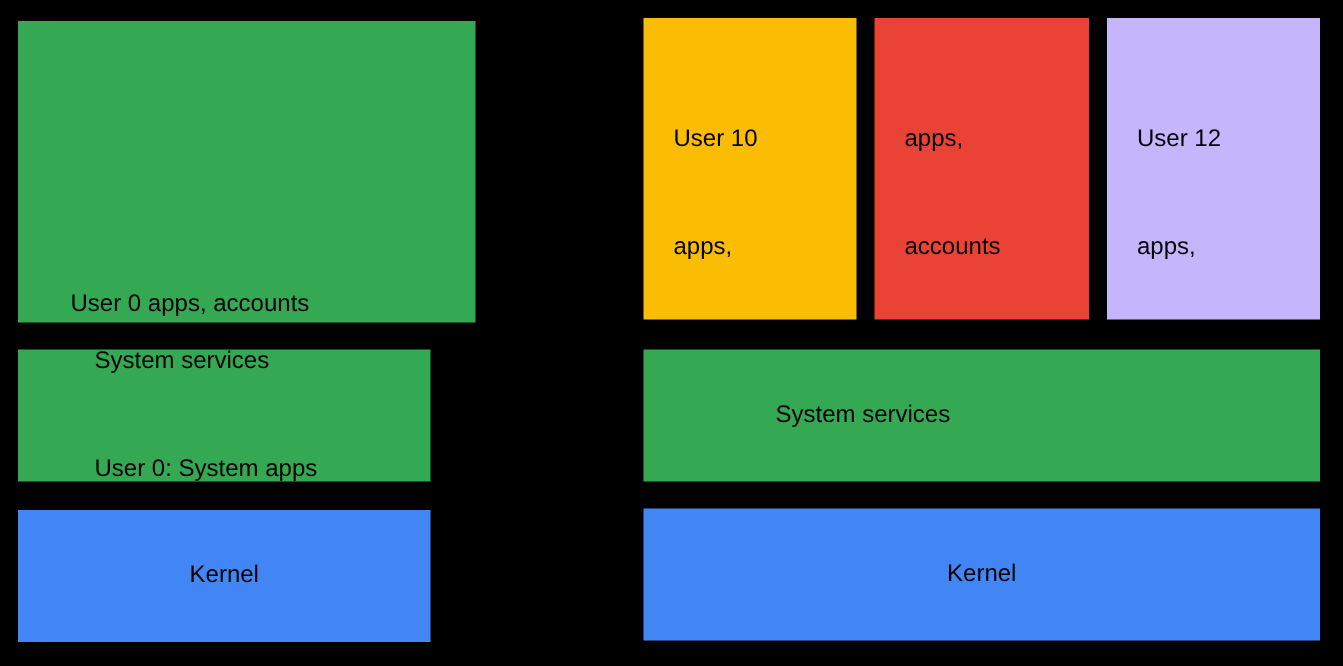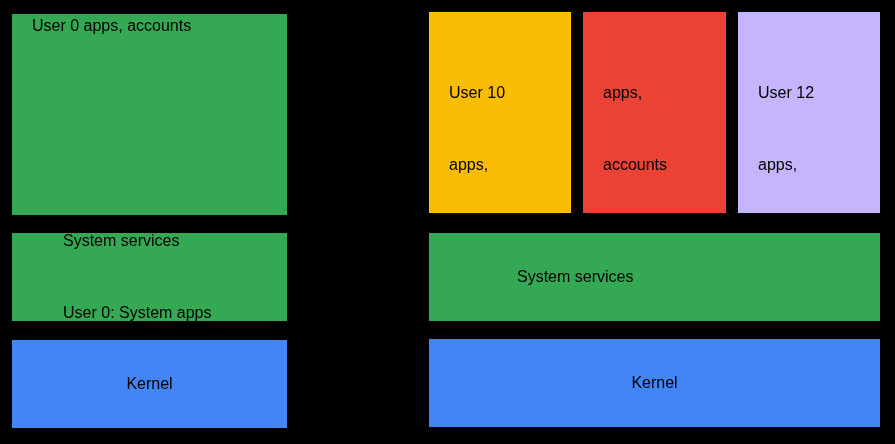--- a/index.html
+++ b/index.html
@@ -22,21 +22,21 @@
     position: absolute;
     top: 0;
     height: 444px;
   }
   .device.left  { left: 12px;  width: 275px; }
   .device.right { left: 429px; width: 451px; }
 
   .block { position: absolute; box-sizing: border-box; }
 
   
-  .blk-user0   { left: 0; top: 14px;  width: 275px; height: 201px; display: flex; align-items: flex-start; padding-left: 20px; }
+  .blk-user0   { left: 0; top: 14px;  width: 305px; height: 201px; display: flex; align-items: flex-end; padding-left: 35px; }
   .blk-sys-l   { left: 0; top: 233px; width: 275px; height: 88px;  display: flex; align-items: center; padding-left: 51px; }
   .blk-kern-l  { left: 0; top: 340px; width: 275px; height: 88px;  display: flex; align-items: center; justify-content: center; }
 
   
   .blk-u10     { left: 0;   top: 12px; width: 142px; height: 201px; padding: 21px 0 0 20px; }
   .blk-u11     { left: 154px; top: 12px; width: 143px; height: 201px; padding: 21px 0 0 20px; }
   .blk-u12     { left: 309px; top: 12px; width: 142px; height: 201px; padding: 21px 0 0 20px; }
   .blk-sys-r   { left: 0; top: 233px; width: 451px; height: 88px; display: flex; align-items: center; padding-left: 88px; }
   .blk-kern-r  { left: 0; top: 339px; width: 451px; height: 88px; display: flex; align-items: center; justify-content: center; }
 

